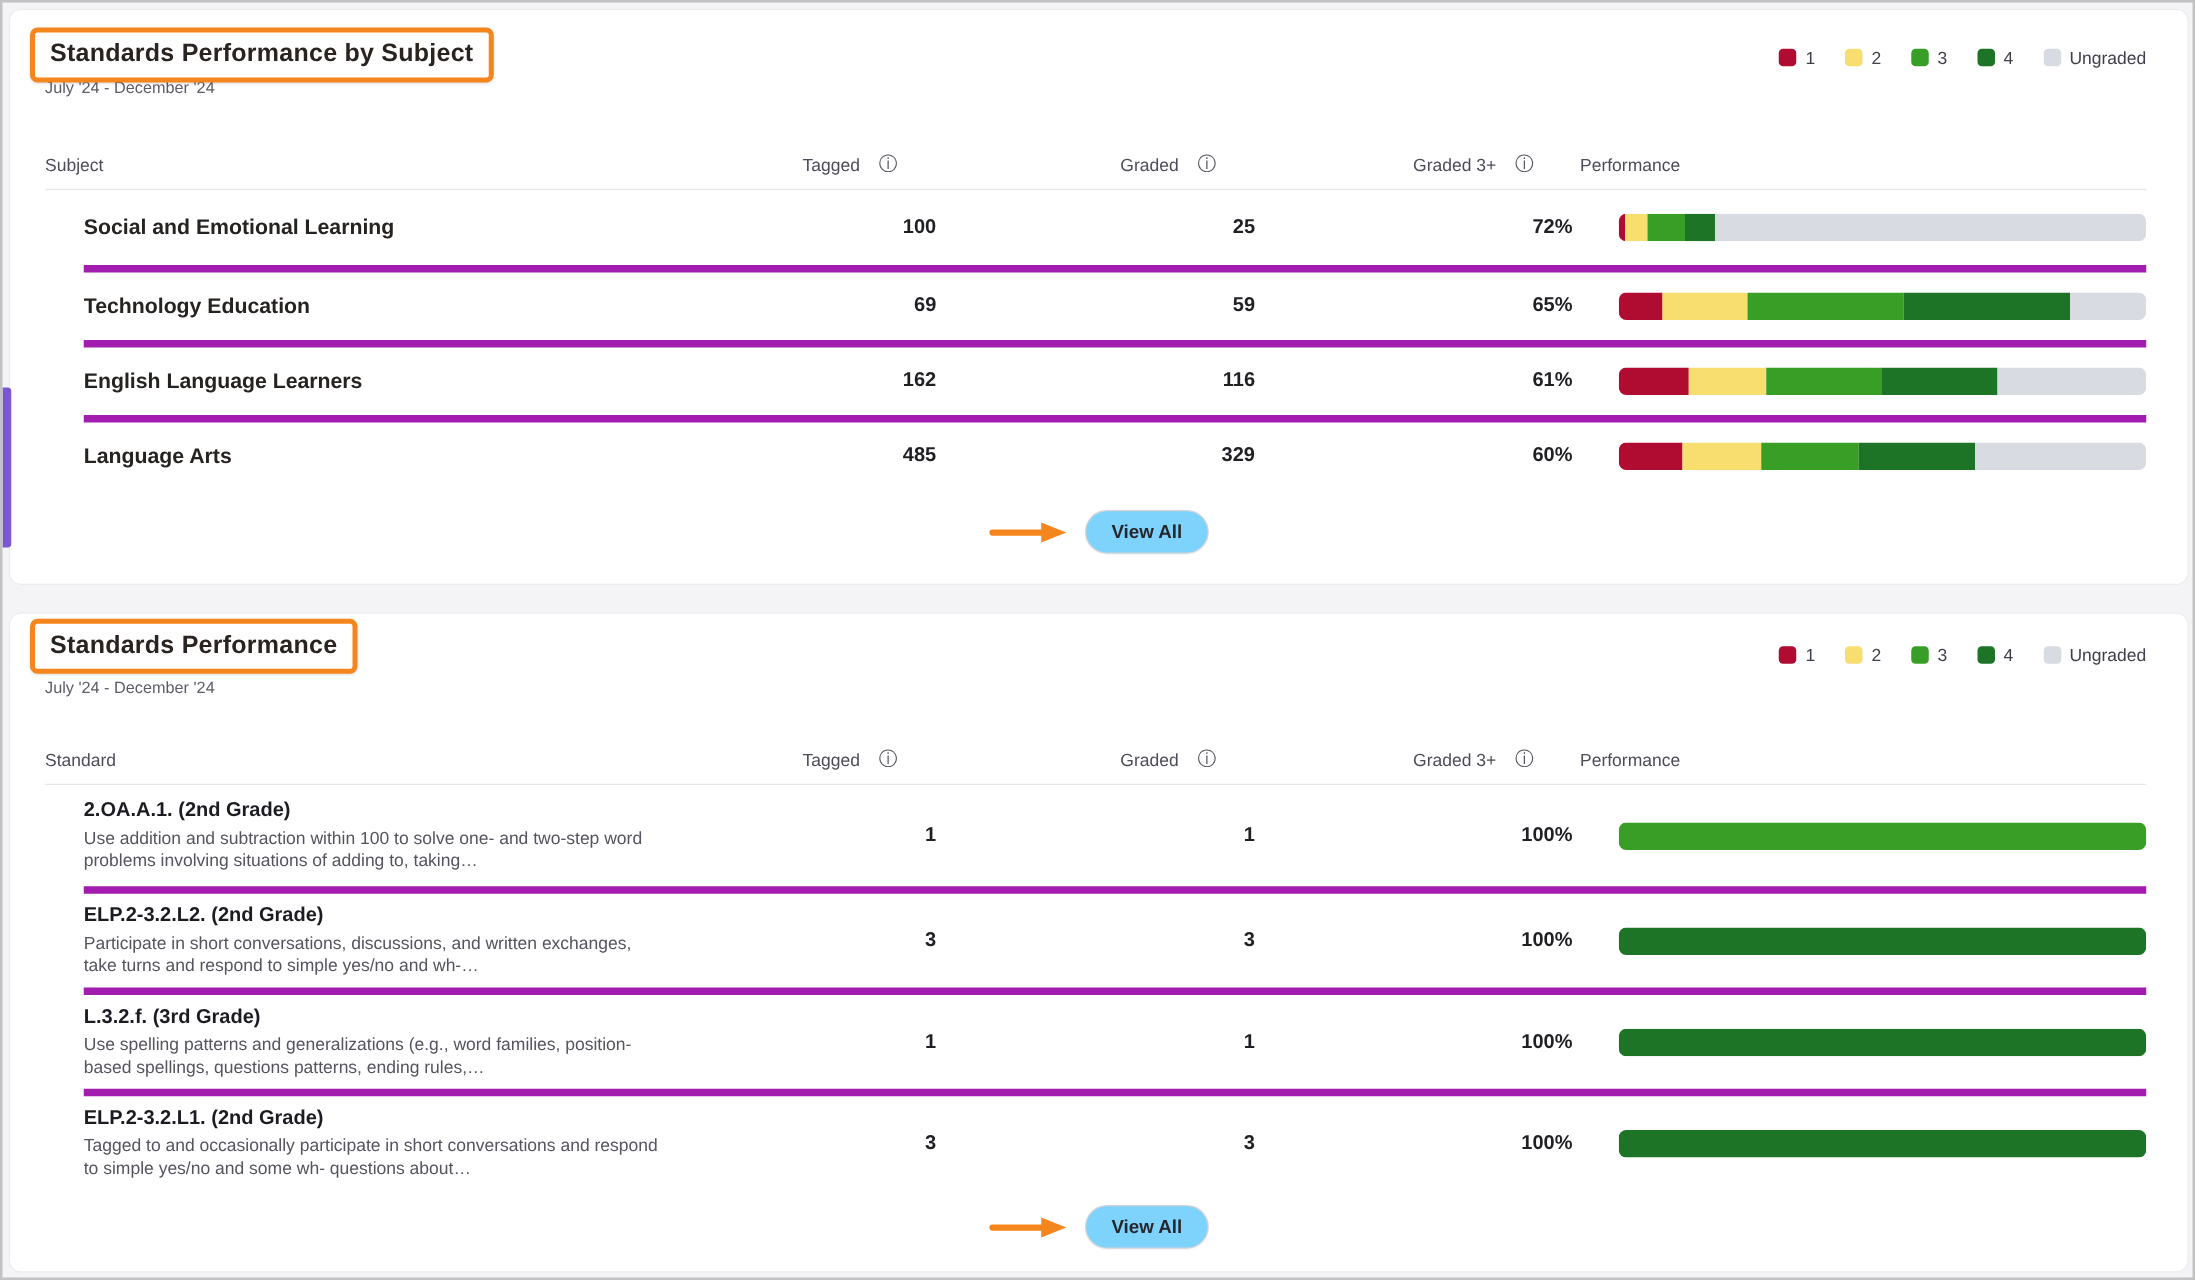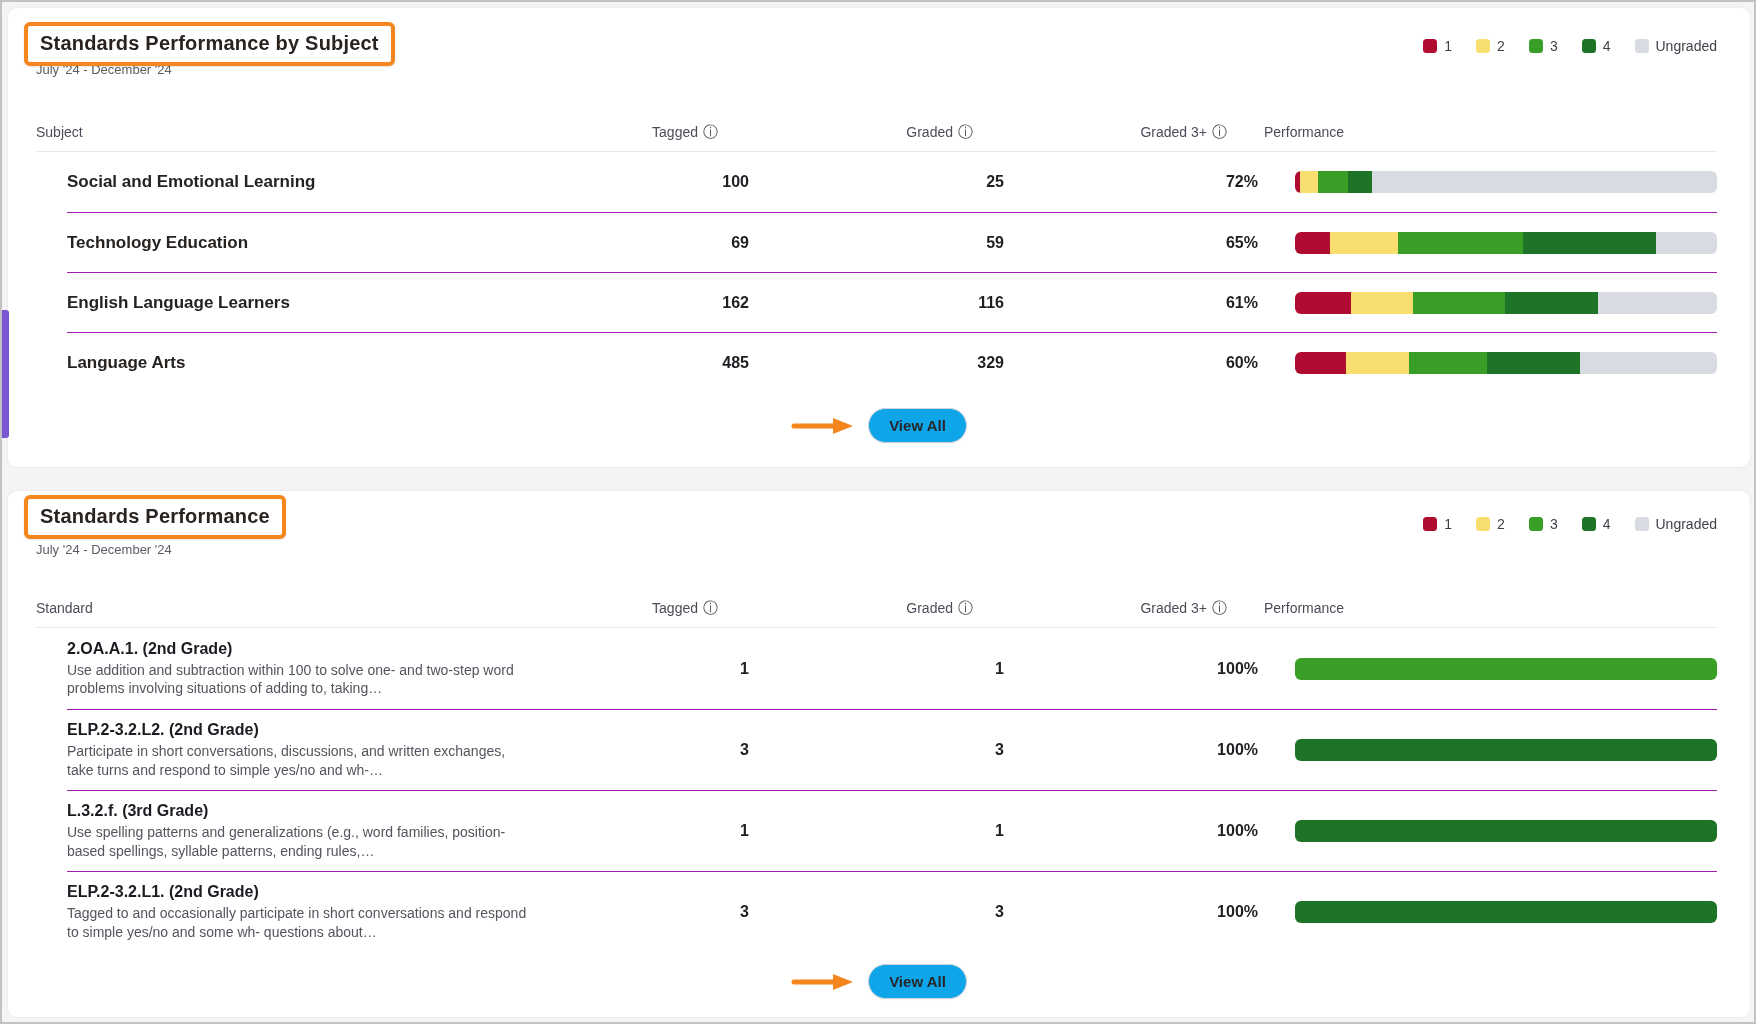--- a/index.html
+++ b/index.html
@@ -58,50 +58,50 @@
 
   .grid {
     display:grid;
     grid-template-columns:480px 202px 255px 254px 1fr;
     align-items:center;
   }
   .thead { position:absolute; left:28px; right:33px; height:40px; border-bottom:1px solid #e7e7ea; }
   .card1 .thead { top:104px; }
   .card2 .thead { top:97px; }
   .th { font-size:14px; color:#4c4c59; }
-  .th.num { text-align:right; display:flex; justify-content:flex-end; align-items:center; gap:5px; }
+  .th.num { text-align:right; display:flex; justify-content:flex-end; align-items:center; gap:15px; }
   .th.perf { padding-left:37px; }
   .info-icon { font-size:15px; color:#55555f; line-height:1; cursor:default; }
 
   .tbody { position:absolute; left:28px; right:33px;margin-left:31px; }
   .card1 .tbody { top:144px; }
   .card2 .tbody { top:137px; }
   .trow { width:100%; }
   .card1 .trow { height:60px; }
   .card2 .trow { height:81px; }
-  .trow + .trow { border-top:1px solid #a21caf; }
+  .trow + .trow { border-top:6px solid #a21caf; }
 
   .td.name { font-size:17px; font-weight:bold; color:#262220; }
   .td.num { font-size:16px; font-weight:bold; color:#1f1f24; text-align:right; }
   .td.perf { padding-left:37px; }
   .bar { display:flex; height:22px; border-radius:6px; overflow:hidden; }
   .seg { height:100%; }
 
   .std-name { font-size:16px; font-weight:bold; color:#1b1b22; margin-bottom:3px; }
   .std-desc { font-size:14px; color:#54545e; line-height:1.32; max-width:462px; }
 
   .viewall-row {
     position:absolute; left:0; right:0;
     display:flex; align-items:center; justify-content:center; gap:13px;
   }
   .card1 .viewall-row { top:400px; }
   .card2 .viewall-row { top:473px; }
   .arrow-icon { flex:0 0 auto; }
   .viewall-btn {
-    background:#0ea5e9;
+    background:#7dd3fc;
     border:1px solid #d4d4d8;
     border-radius:18px;
     padding:8px 20px;
     font-family:"Liberation Sans", sans-serif;
     font-size:15px; font-weight:bold; color:#26262b;
     cursor:pointer;
     box-shadow:0 1px 1px rgba(0,0,0,0.04);
   }
 </style>
 </head>
@@ -311,21 +311,21 @@
     <div class="td perf">
       <div class="bar">
             <div class="seg" style="width: 100%; background: rgb(29, 115, 38);"></div>
           </div>
     </div>
   </div>
 
   <div class="trow grid">
     <div class="td">
       <div class="std-name">L.3.2.f. (3rd Grade)</div>
-      <div class="std-desc">Use spelling patterns and generalizations (e.g., word families, position-based spellings, syllable patterns, ending rules,…</div>
+      <div class="std-desc">Use spelling patterns and generalizations (e.g., word families, position-based spellings, questions patterns, ending rules,…</div>
     </div>
     <div class="td num">1</div>
     <div class="td num">1</div>
     <div class="td num">100%</div>
     <div class="td perf">
       <div class="bar">
             <div class="seg" style="width: 100%; background: rgb(29, 115, 38);"></div>
           </div>
     </div>
   </div>

